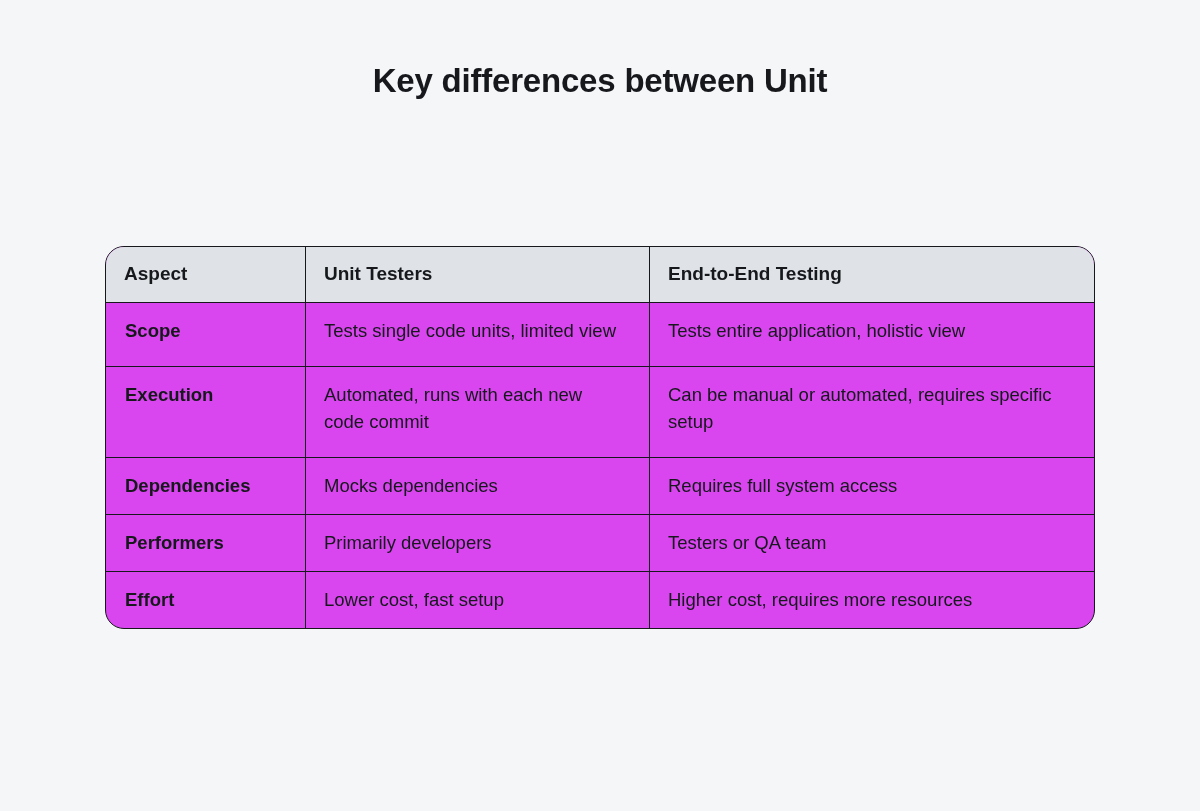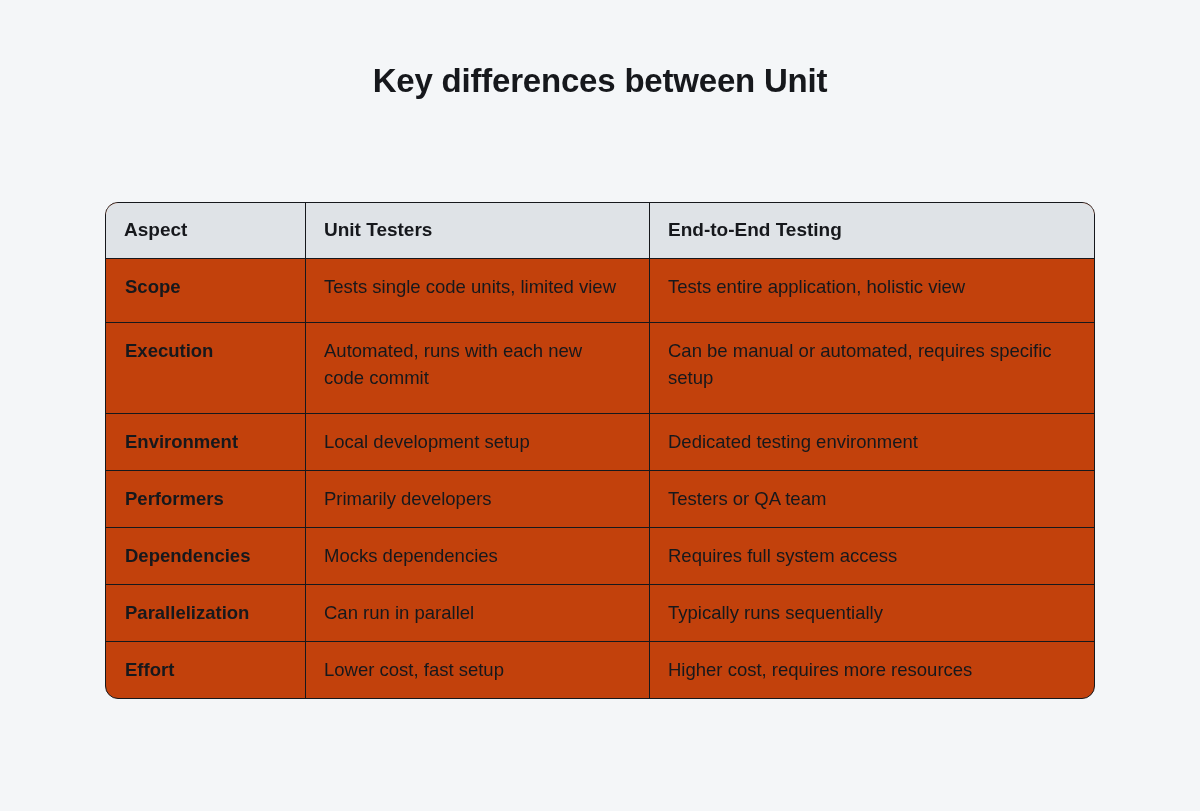--- a/index.html
+++ b/index.html
@@ -49,24 +49,25 @@
     left: 105px;
     top: 202px;
     width: 988px;
   }
 
   table.compare {
     width: 988px;
     border-collapse: separate;
     border-spacing: 0;
     border: 1.6px solid #16181c;
-    border-radius: 13px;
+    border-radius: 19px;
     overflow: hidden;
-    background: #c2410c;
+    background: #d946ef;
     table-layout: fixed;
+    margin-top: 44px;
   }
 
   table.compare col.c-aspect { width: 199px; }
   table.compare col.c-unit   { width: 344px; }
   table.compare col.c-e2e    { width: 445px; }
 
   table.compare thead th {
     background: #dfe3e7;
     font-size: 19px;
     font-weight: bold;
@@ -136,38 +137,28 @@
           <td class="aspect two-line">Scope</td>
           <td class="col-sep two-line">Tests single code units, limited view</td>
           <td class="col-sep two-line">Tests entire application, holistic view</td>
         </tr>
         <tr>
           <td class="aspect two-line">Execution</td>
           <td class="col-sep two-line">Automated, runs with each new code commit</td>
           <td class="col-sep two-line">Can be manual or automated, requires specific setup</td>
         </tr>
         <tr>
-          <td class="aspect">Environment</td>
-          <td class="col-sep">Local development setup</td>
-          <td class="col-sep">Dedicated testing environment</td>
+          <td class="aspect">Dependencies</td>
+          <td class="col-sep">Mocks dependencies</td>
+          <td class="col-sep">Requires full system access</td>
         </tr>
         <tr>
           <td class="aspect">Performers</td>
           <td class="col-sep">Primarily developers</td>
           <td class="col-sep">Testers or QA team</td>
-        </tr>
-        <tr>
-          <td class="aspect">Dependencies</td>
-          <td class="col-sep">Mocks dependencies</td>
-          <td class="col-sep">Requires full system access</td>
-        </tr>
-        <tr>
-          <td class="aspect">Parallelization</td>
-          <td class="col-sep">Can run in parallel</td>
-          <td class="col-sep">Typically runs sequentially</td>
         </tr>
         <tr>
           <td class="aspect">Effort</td>
           <td class="col-sep">Lower cost, fast setup</td>
           <td class="col-sep">Higher cost, requires more resources</td>
         </tr>
       </tbody>
     </table>
   </div>
 

